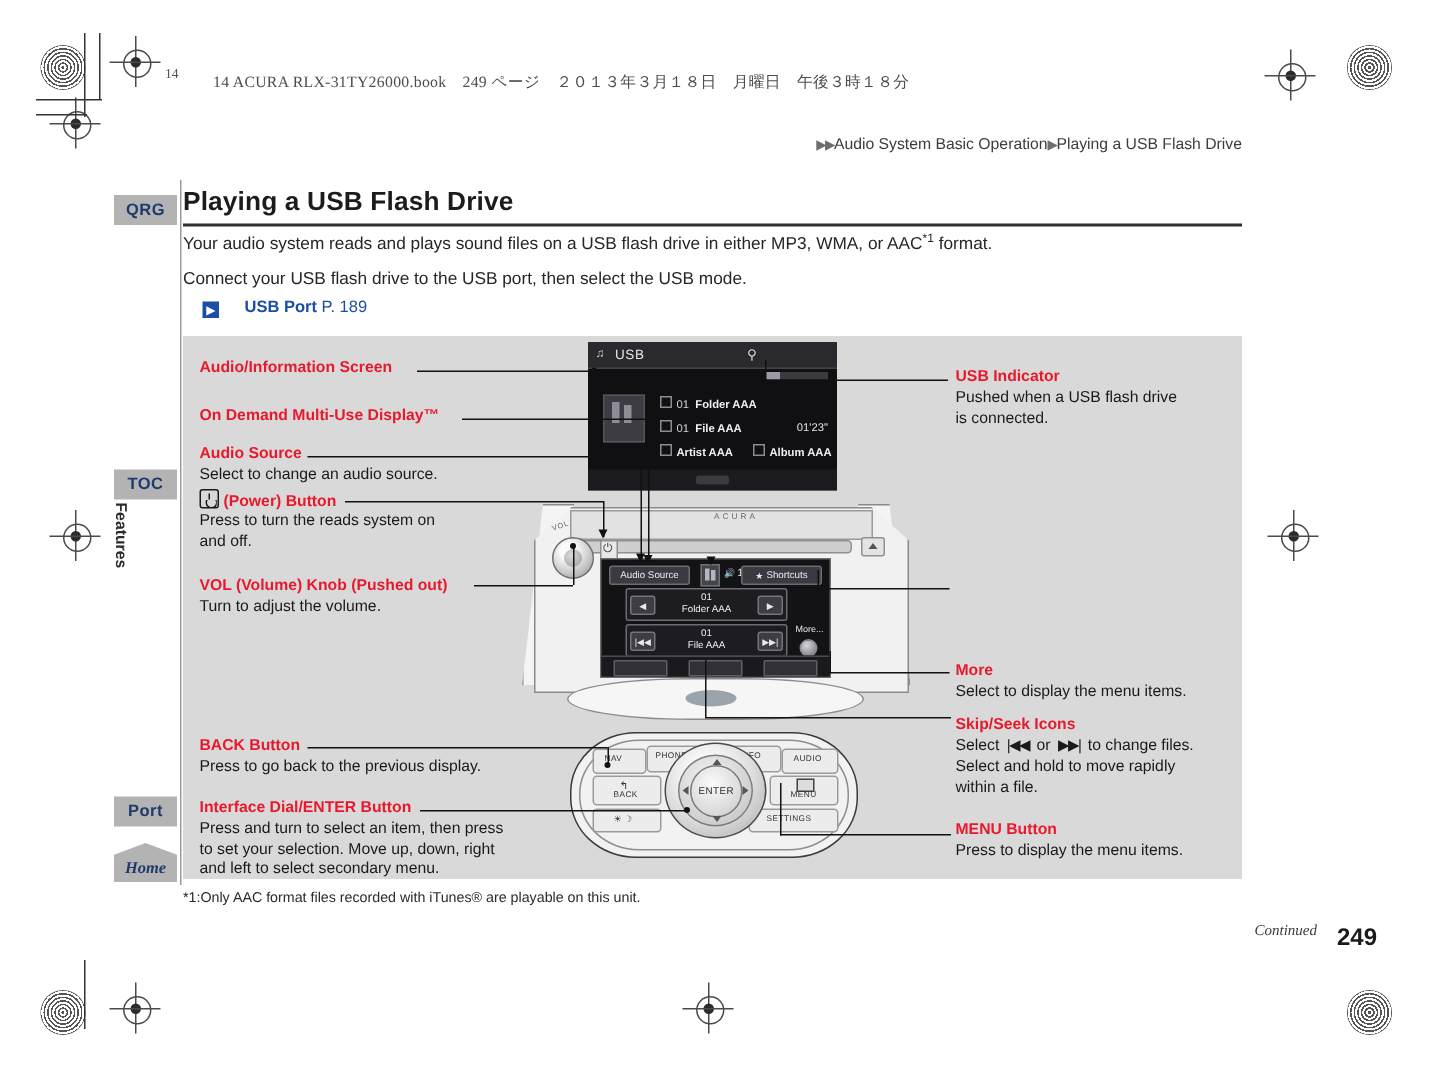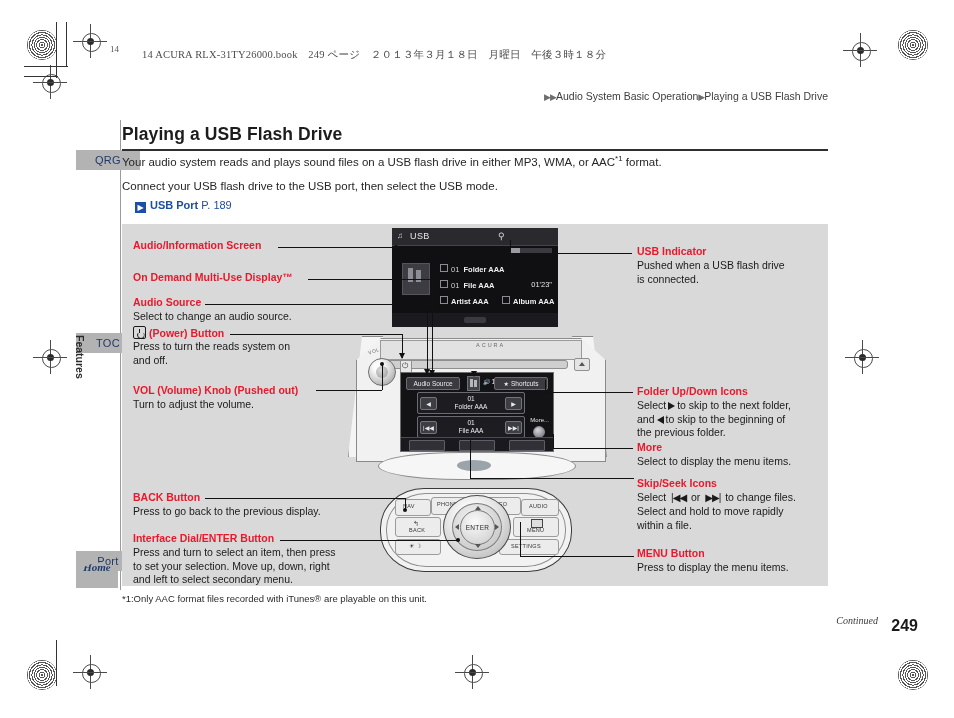--- a/index.html
+++ b/index.html
@@ -31,43 +31,43 @@
 
   
   .breadcrumb{position:absolute;right:126px;top:90px;font-size:10.5px;color:#3d3d3d;white-space:nowrap;}
   .breadcrumb .tri{font-size:9px;color:#6e6e6e;letter-spacing:-1px;}
 
   
   .title-rule{position:absolute;left:122px;top:149px;width:706px;height:2px;background:#2f2f2f;}
   .page-title{position:absolute;left:122px;top:124px;font-size:17.5px;font-weight:bold;color:#1c1c1c;letter-spacing:.1px;}
 
   
-  .tab{position:absolute;left:76px;width:64px;height:20px;background:#b3b3b3;color:#1f3a6b;
-       font-size:11px;font-weight:normal;display:flex;align-items:center;justify-content:center;letter-spacing:.3px;margin-top:20px;}
+  .tab{position:absolute;left:76px;width:42px;height:20px;background:#b3b3b3;color:#1f3a6b;
+       font-size:11px;font-weight:bold;display:flex;align-items:center;justify-content:center;letter-spacing:.3px;}
   #tab-qrg{top:130px;}
   #tab-toc{top:313px;}
   #tab-index{top:531px;}
   .tab-home{position:absolute;left:76px;top:562px;width:42px;height:26px;background:#b3b3b3;
       clip-path:polygon(0 30%,50% 0,100% 30%,100% 100%,0 100%);
       display:flex;align-items:flex-end;justify-content:center;}
-  .tab-home span{font-family:"Liberation Serif",serif;font-style:italic;font-size:11px;font-weight:bold;color:#1f3a6b;padding-bottom:15px;}
+  .tab-home span{font-family:"Liberation Serif",serif;font-style:italic;font-size:11px;font-weight:bold;color:#1f3a6b;padding-bottom:3px;}
   .vtab-features{position:absolute;left:86px;top:335px;font-size:10.5px;font-weight:bold;color:#2b2b2b;
       transform:rotate(90deg);transform-origin:left top;white-space:nowrap;}
   .rail{position:absolute;left:120px;top:120px;width:1px;height:470px;background:#9b9b9b;}
 
   
   .bodytext{position:absolute;font-size:11.5px;color:#262626;line-height:1.35;}
   #intro1{left:122px;top:154px;}
   #intro2{left:122px;top:179px;}
   .sup{font-size:8px;vertical-align:super;}
 
   .xref{position:absolute;left:135px;top:199px;font-size:11px;white-space:nowrap;}
   .xref .arrowbox{display:inline-block;width:11px;height:11px;background:#1c4ea5;color:#fff;
      font-size:8px;line-height:11px;text-align:center;vertical-align:-1px;margin-right:4px;}
-  .xref b{color:#1c4ea5;}
+  .xref b{color:#1c4ea5;margin-left:13px;}
   .xref i{color:#1c4ea5;font-style:normal;}
 
   
   .panel{position:absolute;left:122px;top:224px;width:706px;height:362px;background:#d9d9d9;}
 
   
   .anno{position:absolute;font-size:10.5px;line-height:1.28;color:#1a1a1a;}
   .anno .hd{color:#e8192c;font-weight:bold;display:block;margin-bottom:1px;}
   .anno .hd.inline{display:inline;}
 
@@ -459,26 +459,20 @@
     <span>to set your selection. Move up, down, right</span><br>
     <span>and left to select secondary menu.</span>
   </div>
 
   <div class="anno" style="left:637px;top:245px;">
     <span class="hd">USB Indicator</span>
     <span>Pushed when a USB flash drive</span><br>
     <span>is connected.</span>
   </div>
 
-  <div class="anno" style="left:637px;top:385px;">
-    <span class="hd">Folder Up/Down Icons</span>
-    <span>Select</span><span class="gl-tri-r"></span><span>to skip to the next folder,</span><br>
-    <span>and</span><span class="gl-tri-l"></span><span>to skip to the beginning of</span><br>
-    <span>the previous folder.</span>
-  </div>
 
   <div class="anno" style="left:637px;top:441px;">
     <span class="hd">More</span>
     <span>Select to display the menu items.</span>
   </div>
 
   <div class="anno" style="left:637px;top:477px;">
     <span class="hd">Skip/Seek Icons</span>
     <span>Select</span>
     <span class="gl-skip">|◀◀</span>

